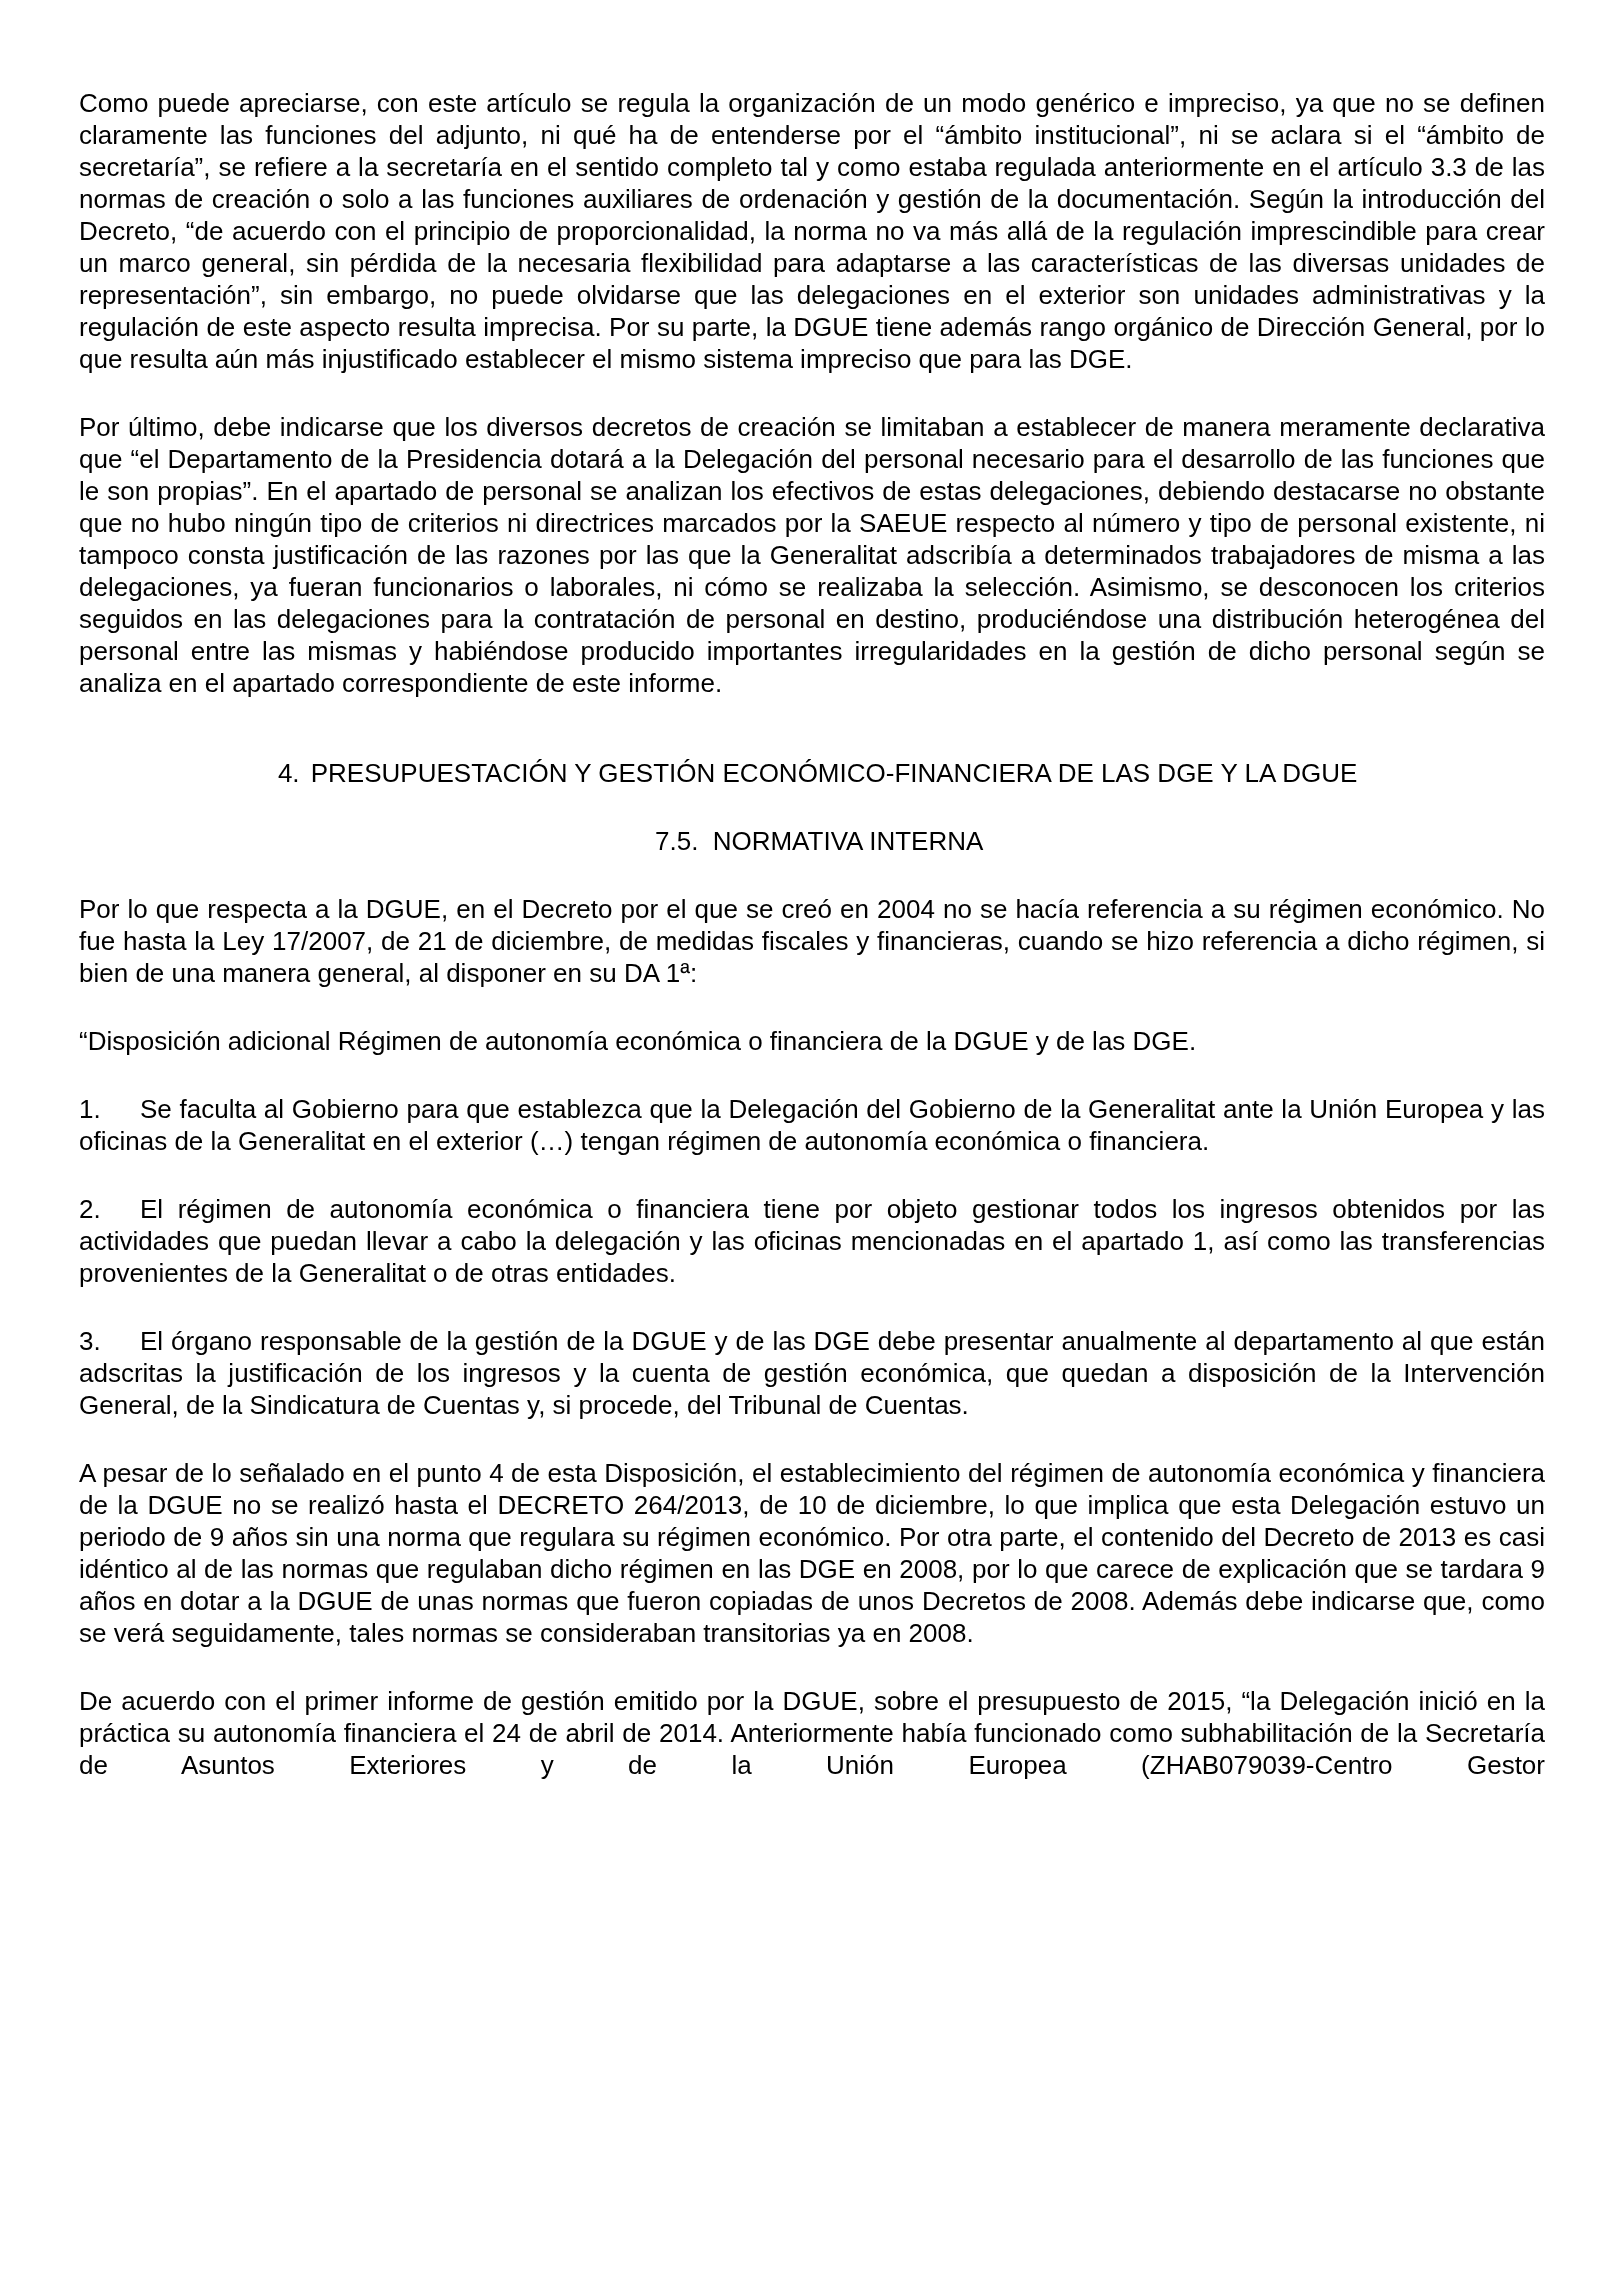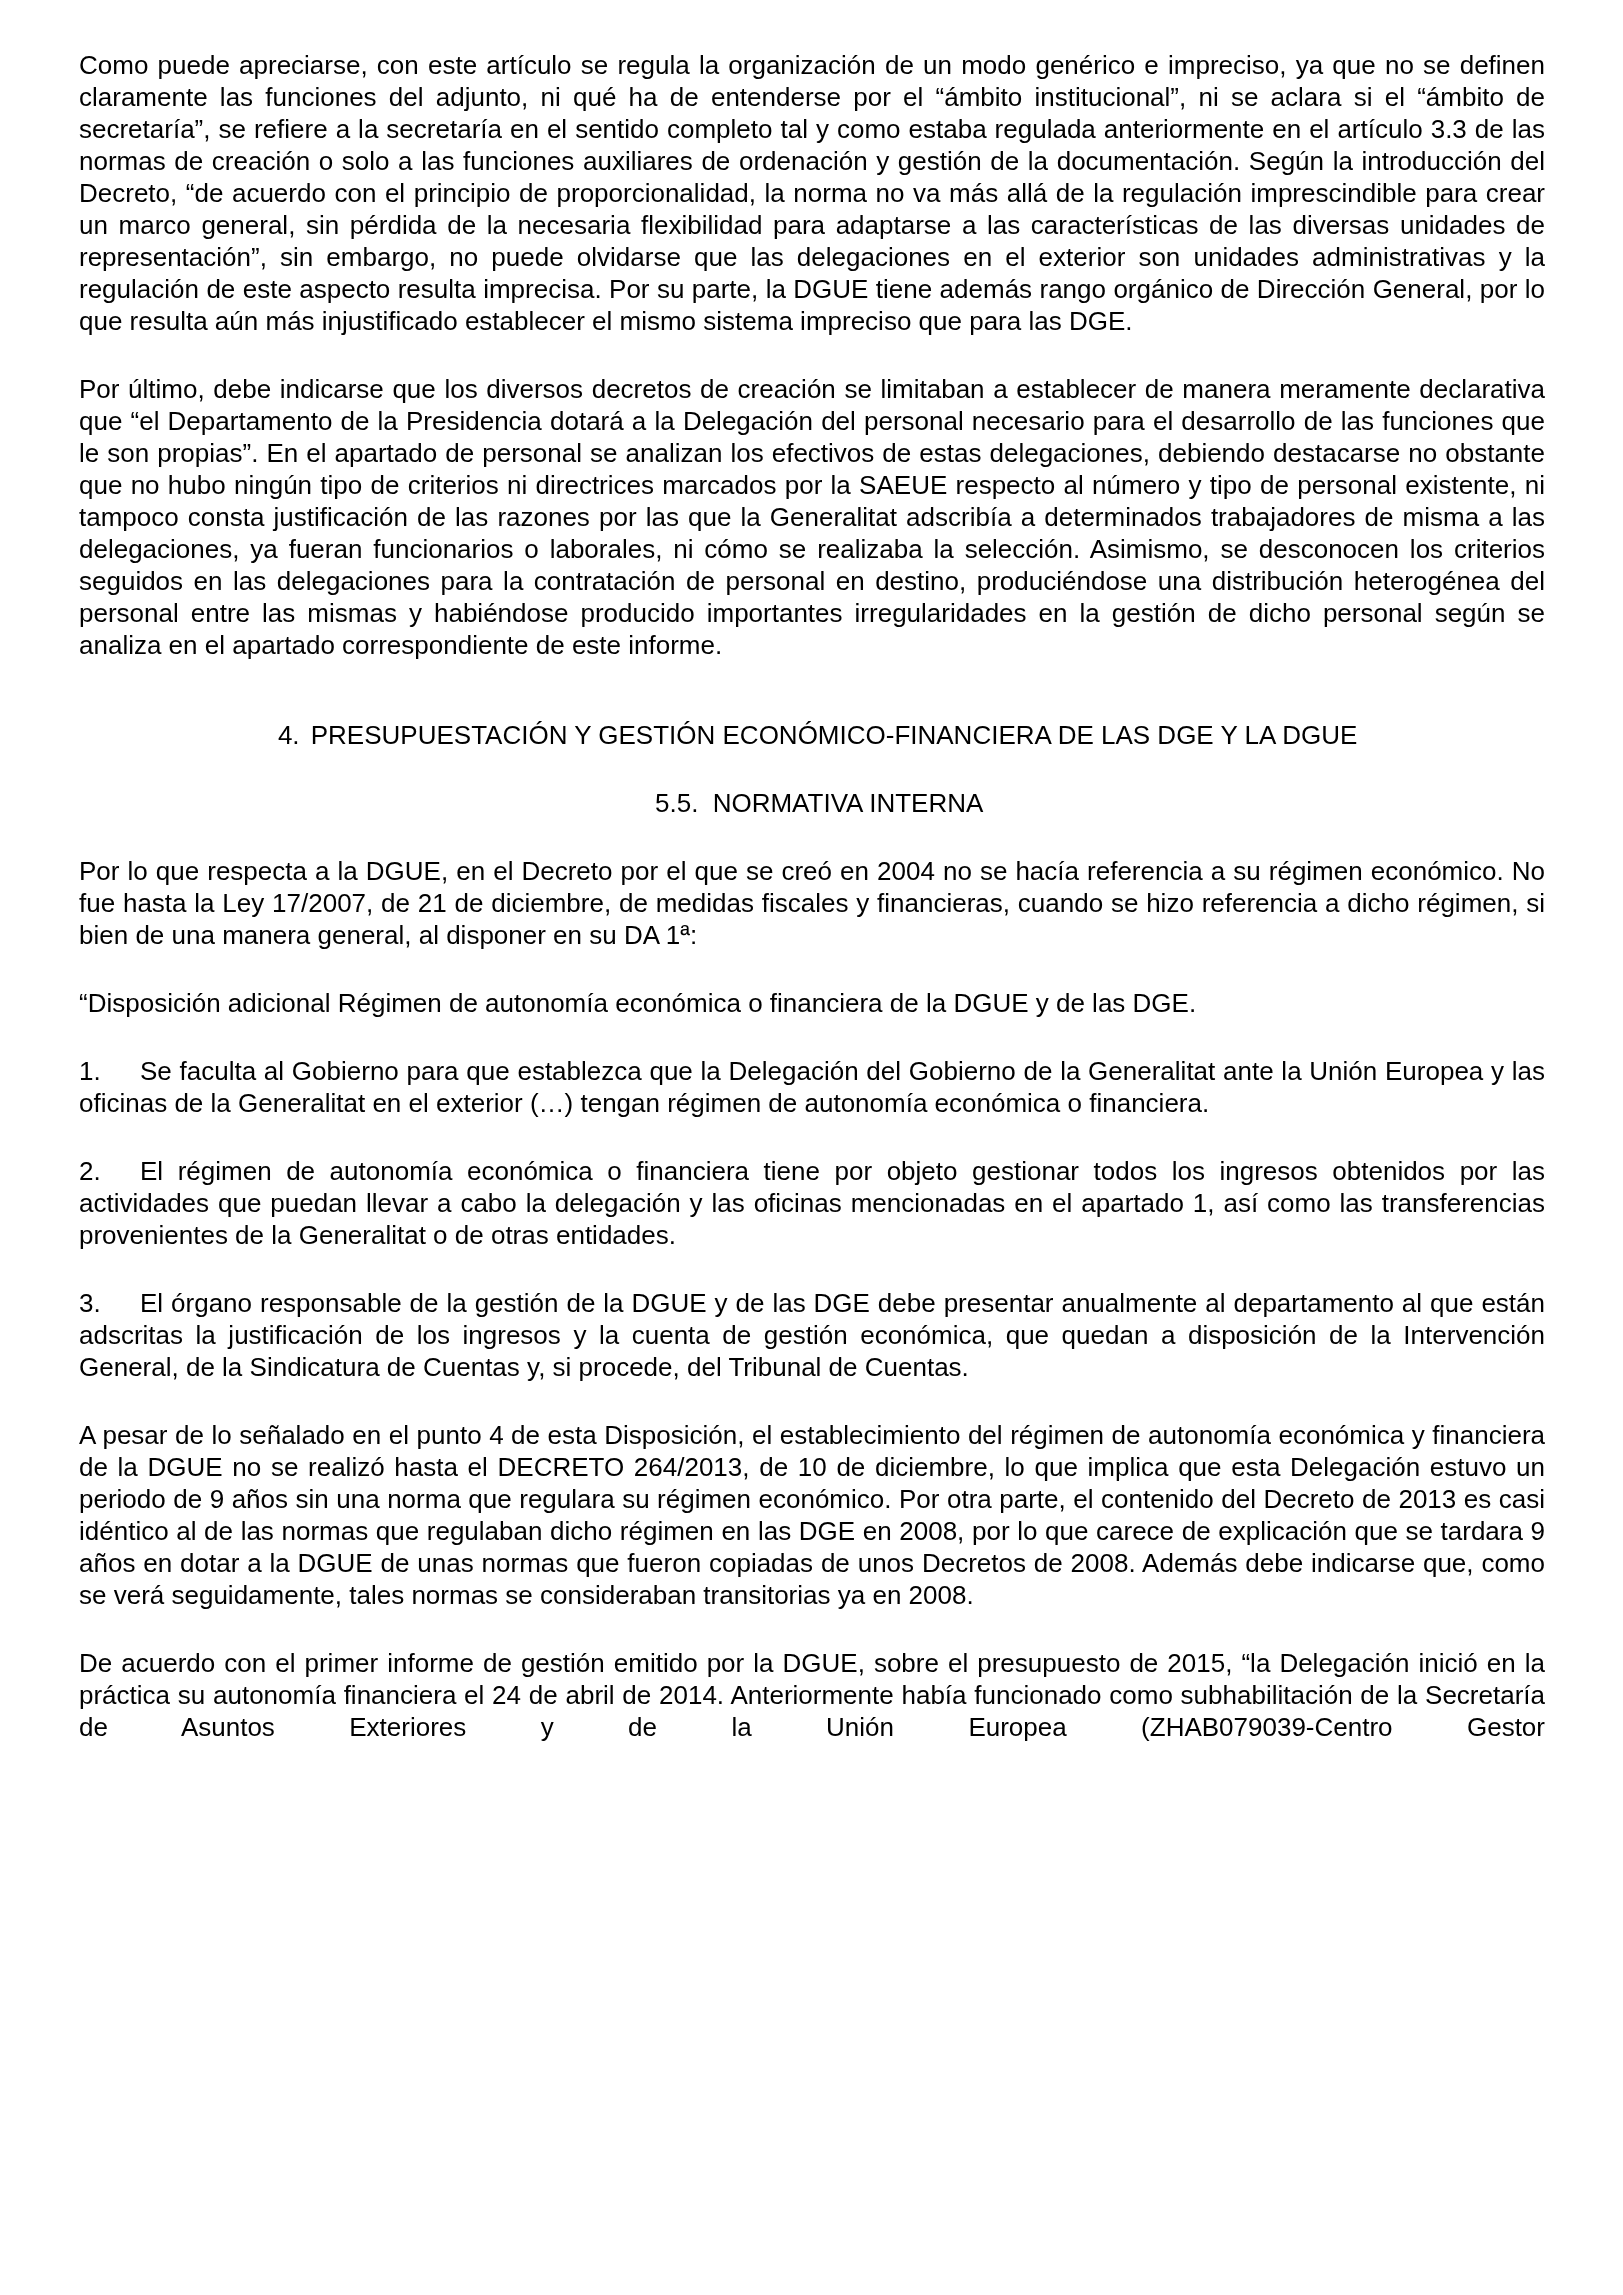--- a/index.html
+++ b/index.html
@@ -10,21 +10,21 @@
   .page {
     position: relative;
     width: 1623px;
     min-height: 2295px;
     box-sizing: border-box;
     background: #ffffff;
     color: #000000;
     font-family: "Liberation Sans", sans-serif;
     font-size: 26px;
     line-height: 32px;
-    padding: 49px 78px 50px 79px;
+    padding: 87px 78px 50px 79px;
   }
   .page p {
     margin: 0 0 36px 0;
     text-align: justify;
   }
   .heading {
     margin: 0 0 36px 0;
     text-align: center;
     font-weight: normal;
     white-space: nowrap;
@@ -48,21 +48,21 @@
 <body>
 
 <div class="page">
 
   <p>Como puede apreciarse, con este artículo se regula la organización de un modo genérico e impreciso, ya que no se definen claramente las funciones del adjunto, ni qué ha de entenderse por el “ámbito institucional”, ni se aclara si el “ámbito de secretaría”, se refiere a la secretaría en el sentido completo tal y como estaba regulada anteriormente en el artículo 3.3 de las normas de creación o solo a las funciones auxiliares de ordenación y gestión de la documentación. Según la introducción del Decreto, “de acuerdo con el principio de proporcionalidad, la norma no va más allá de la regulación imprescindible para crear un marco general, sin pérdida de la necesaria flexibilidad para adaptarse a las características de las diversas unidades de representación”, sin embargo, no puede olvidarse que las delegaciones en el exterior son unidades administrativas y la regulación de este aspecto resulta imprecisa. Por su parte, la DGUE tiene además rango orgánico de Dirección General, por lo que resulta aún más injustificado establecer el mismo sistema impreciso que para las DGE.</p>
 
   <p>Por último, debe indicarse que los diversos decretos de creación se limitaban a establecer de manera meramente declarativa que “el Departamento de la Presidencia dotará a la Delegación del personal necesario para el desarrollo de las funciones que le son propias”. En el apartado de personal se analizan los efectivos de estas delegaciones, debiendo destacarse no obstante que no hubo ningún tipo de criterios ni directrices marcados por la SAEUE respecto al número y tipo de personal existente, ni tampoco consta justificación de las razones por las que la Generalitat adscribía a determinados trabajadores de misma a las delegaciones, ya fueran funcionarios o laborales, ni cómo se realizaba la selección. Asimismo, se desconocen los criterios seguidos en las delegaciones para la contratación de personal en destino, produciéndose una distribución heterogénea del personal entre las mismas y habiéndose producido importantes irregularidades en la gestión de dicho personal según se analiza en el apartado correspondiente de este informe.</p>
 
   <div class="heading sec"><span class="num num-sec">4.</span><span>PRESUPUESTACIÓN Y GESTIÓN ECONÓMICO-FINANCIERA DE LAS DGE Y LA DGUE</span></div>
 
-  <div class="heading"><span class="num num-sub">5.5.</span><span>NORMATIVA INTERNA</span></div>
+  <div class="heading"><span class="num num-sub">7.5.</span><span>NORMATIVA INTERNA</span></div>
 
 
   <p>Por lo que respecta a la DGUE, en el Decreto por el que se creó en 2004 no se hacía referencia a su régimen económico. No fue hasta la Ley 17/2007, de 21 de diciembre, de medidas fiscales y financieras, cuando se hizo referencia a dicho régimen, si bien de una manera general, al disponer en su DA 1ª:</p>
 
   <p>“Disposición adicional Régimen de autonomía económica o financiera de la DGUE y de las DGE.</p>
 
   <p><span class="num num-item">1.</span><span>Se faculta al Gobierno para que establezca que la Delegación del Gobierno de la Generalitat ante la Unión Europea y las oficinas de la Generalitat en el exterior (…) tengan régimen de autonomía económica o financiera.</span></p>
 
   <p><span class="num num-item">2.</span><span>El régimen de autonomía económica o financiera tiene por objeto gestionar todos los ingresos obtenidos por las actividades que puedan llevar a cabo la delegación y las oficinas mencionadas en el apartado 1, así como las transferencias provenientes de la Generalitat o de otras entidades.</span></p>
 

